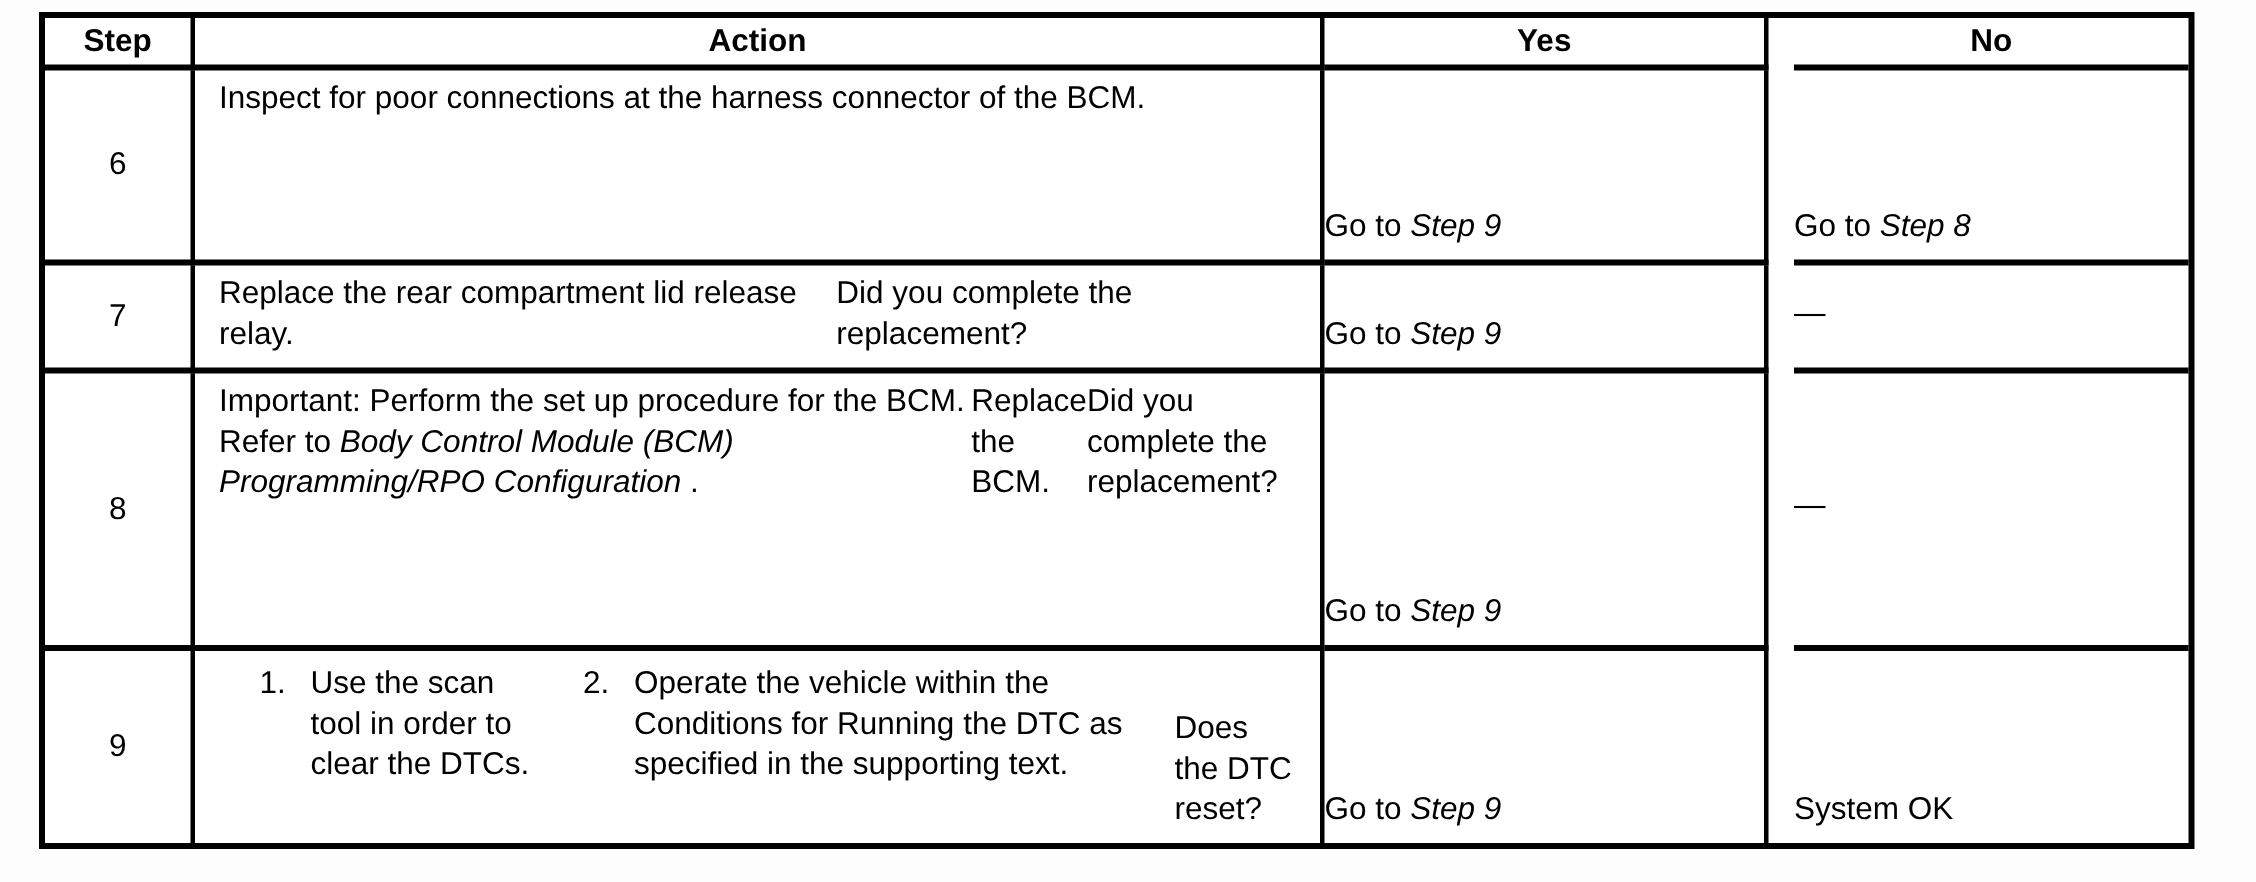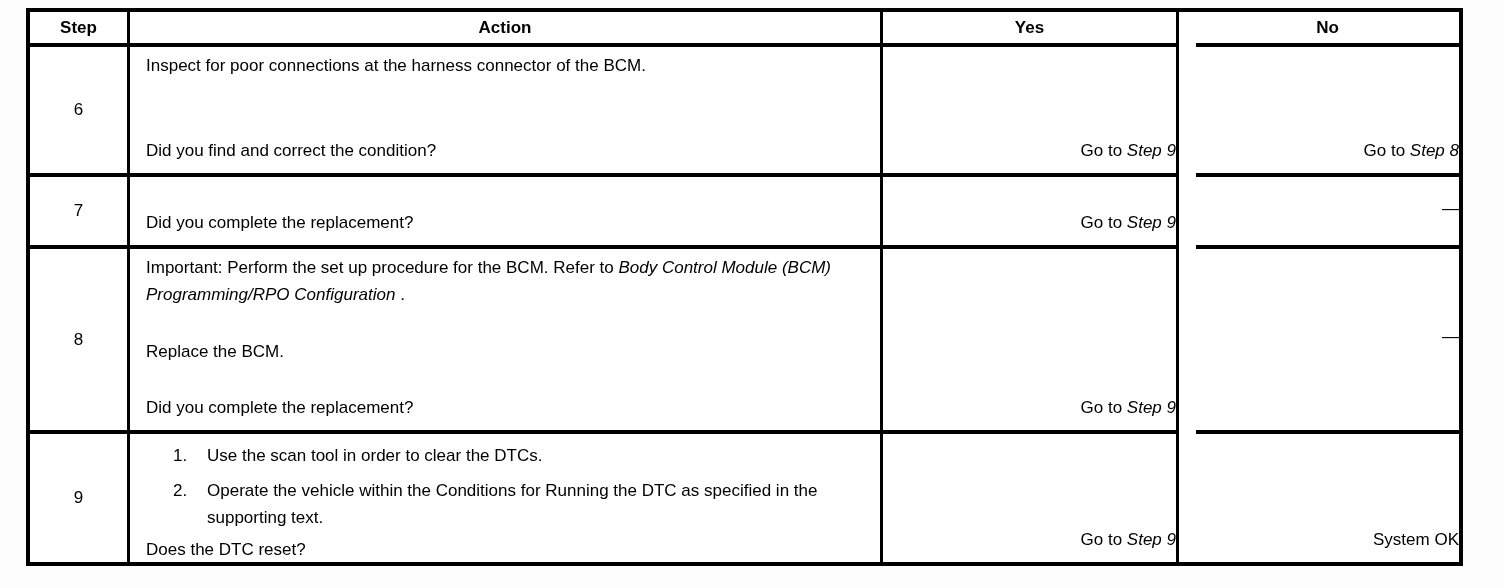--- a/index.html
+++ b/index.html
@@ -1,21 +1,21 @@
 <!DOCTYPE html>
 <html><head>
 <meta charset="utf-8">
 <style>
   html,body{margin:0;padding:0;}
   #page{
     position:relative;
     width:1504px;height:588px;
     background:#fdfdfd;
     font-family:"Liberation Sans", sans-serif;
-    font-size:17px;
+    font-size:21px;
     color:#000;
   }
   .tbl{
     position:absolute;left:26px;top:8px;
     width:1437px;height:558px;
     box-sizing:border-box;
     border:4px solid #000;
     display:grid;
     grid-template-columns:100px 753px 296px 280px;
     grid-template-rows:35px 130px 72px 185px 128px;
@@ -26,27 +26,27 @@
     border-right:3px solid #000;
     border-bottom:4px solid #000;
     overflow:hidden;
   }
   .lastcol{border-right:none;margin-left:17px;}
   .lastrow{border-bottom:none;}
   .hd{display:flex;align-items:center;justify-content:center;font-weight:bold;}
   .step{display:flex;align-items:center;justify-content:center;}
   .act{
     padding:5px 14px 9px 16px;
-    display:flex;flex-direction:column;
+    display:flex;flex-direction:row;
     line-height:27px;
   }
   .fill{flex:1 1 auto;}
   .ans{
-    display:flex;justify-content:flex-end;align-items:flex-end;
-    padding-bottom:9px;line-height:27px;padding-left:44px;
+    display:flex;justify-content:flex-start;align-items:flex-end;
+    padding-bottom:9px;line-height:27px;
   }
   .ans.mid{align-items:center;padding-bottom:6px;}
   .it{font-style:italic;}
   .b{font-weight:normal;}
   .li{display:flex;margin-left:27px;margin-top:3px;margin-bottom:5px;}
   .num{width:34px;flex:none;}
   .litext{flex:1 1 auto;}
   .q{margin-top:auto;}
 </style>
 </head>
@@ -66,33 +66,33 @@
     </div>
     <div class="c hd lastcol">
       <span>No</span>
     </div>
 
     <div class="c step">
       <span>6</span>
     </div>
     <div class="c act">
       <div>Inspect for poor connections at the harness connector of the BCM.</div>
-      <div class="q">Did you find and correct the condition?</div>
     </div>
     <div class="c ans">
       <span><span>Go to </span><span class="it">Step 9</span></span>
     </div>
     <div class="c ans lastcol">
       <span><span>Go to </span><span class="it">Step 8</span></span>
     </div>
 
     <div class="c step">
       <span>7</span>
     </div>
     <div class="c act">
+      <div>Replace the rear compartment lid release relay.</div>
       <div class="q">Did you complete the replacement?</div>
     </div>
     <div class="c ans">
       <span><span>Go to </span><span class="it">Step 9</span></span>
     </div>
     <div class="c ans mid lastcol">
       <span>—</span>
     </div>
 
     <div class="c step">

